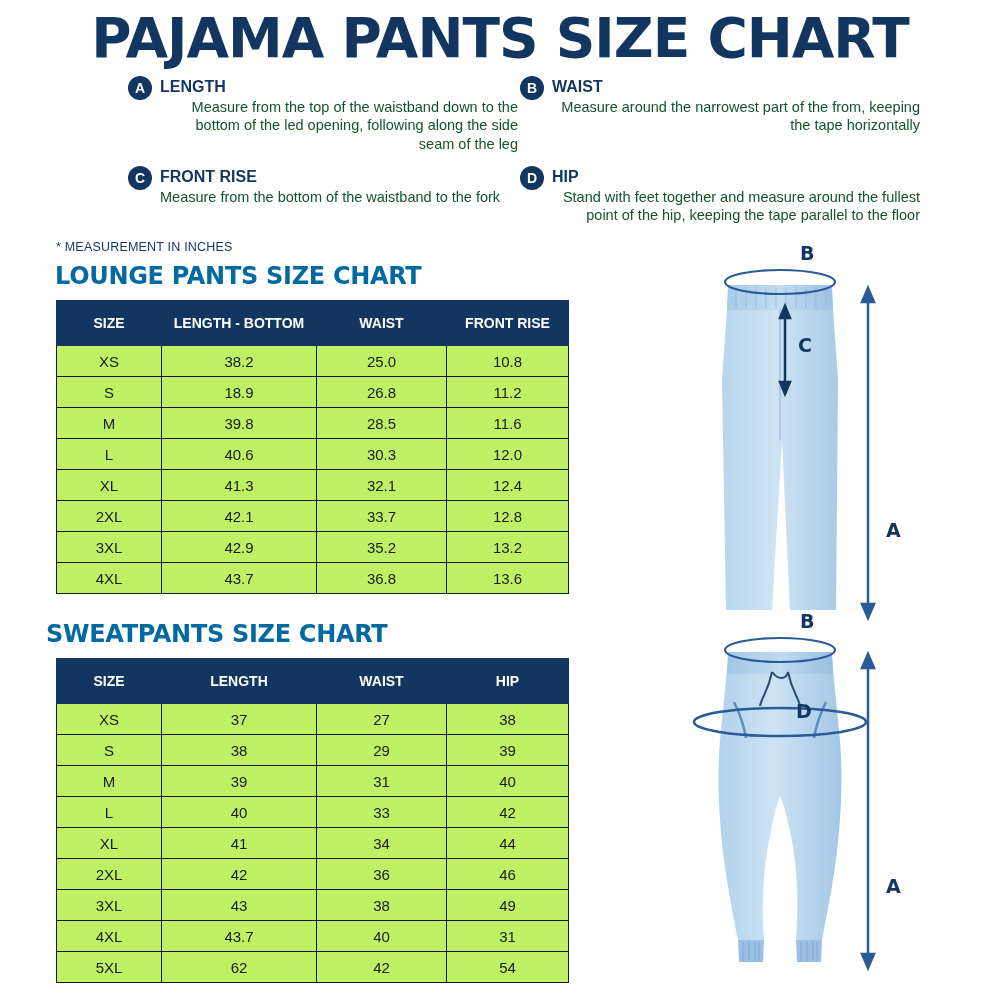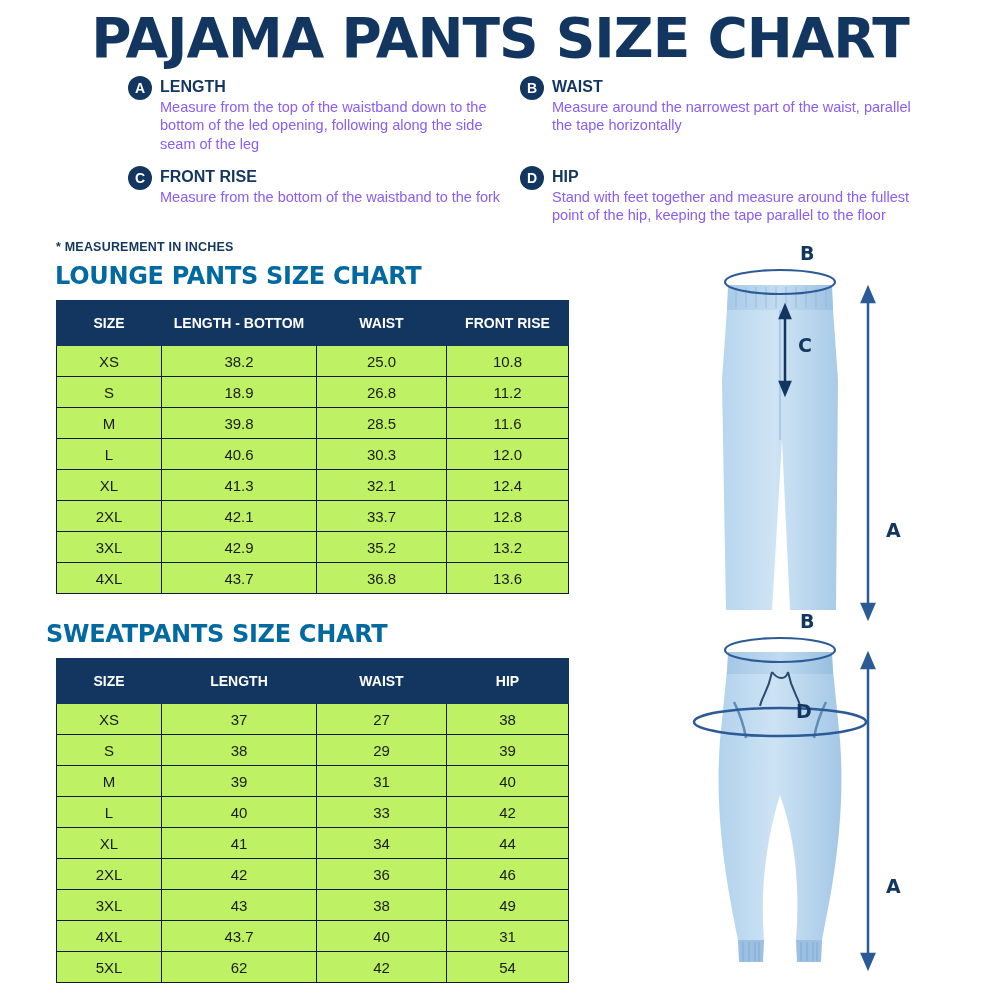--- a/index.html
+++ b/index.html
@@ -33,32 +33,33 @@
     display:flex;align-items:center;justify-content:center;
     position:absolute;left:0;top:0;
   }
   .leg-head{
     position:absolute;left:32px;top:2px;
     font-size:16px;font-weight:bold;color:#12365f;
     white-space:nowrap;
   }
   .leg-body{
     position:absolute;left:32px;top:22px;
-    font-size:14.5px;color:#8b5cf6;line-height:1.27;
+    font-size:14.5px;color:#14532d;line-height:1.27;
     font-weight:400;
+    text-align:right;
   }
   #legend-a{left:128px;top:76px;width:390px;}
   #legend-b{left:520px;top:76px;width:400px;}
   #legend-c{left:128px;top:166px;width:380px;}
   #legend-d{left:520px;top:166px;width:400px;}
 
   
   .measure-note{
     position:absolute;left:56px;top:240px;
-    font-size:12.5px;font-weight:bold;color:#12365f;letter-spacing:.2px;
+    font-size:12.5px;font-weight:normal;color:#12365f;letter-spacing:.2px;
   }
   .sec-title{
     position:absolute;
     font-size:24px;font-weight:bold;color:#0369a1;
     font-family:"DejaVu Sans", sans-serif;
     letter-spacing:-0.3px;
   }
   #sec-lounge{left:55px;top:262px;}
   #sec-sweat{left:46px;top:620px;}
 
@@ -106,21 +107,21 @@
 
   <div class="legend" id="legend-a">
     <div class="badge">A</div>
     <div class="leg-head">LENGTH</div>
     <div class="leg-body">Measure from the top of the waistband down to the bottom of the led opening, following along the side seam of the leg</div>
   </div>
 
   <div class="legend" id="legend-b">
     <div class="badge">B</div>
     <div class="leg-head">WAIST</div>
-    <div class="leg-body">Measure around the narrowest part of the waist, parallel the tape horizontally</div>
+    <div class="leg-body">Measure around the narrowest part of the from, keeping the tape horizontally</div>
   </div>
 
   <div class="legend" id="legend-c">
     <div class="badge">C</div>
     <div class="leg-head">FRONT RISE</div>
     <div class="leg-body">Measure from the bottom of the waistband to the fork</div>
   </div>
 
   <div class="legend" id="legend-d">
     <div class="badge">D</div>

